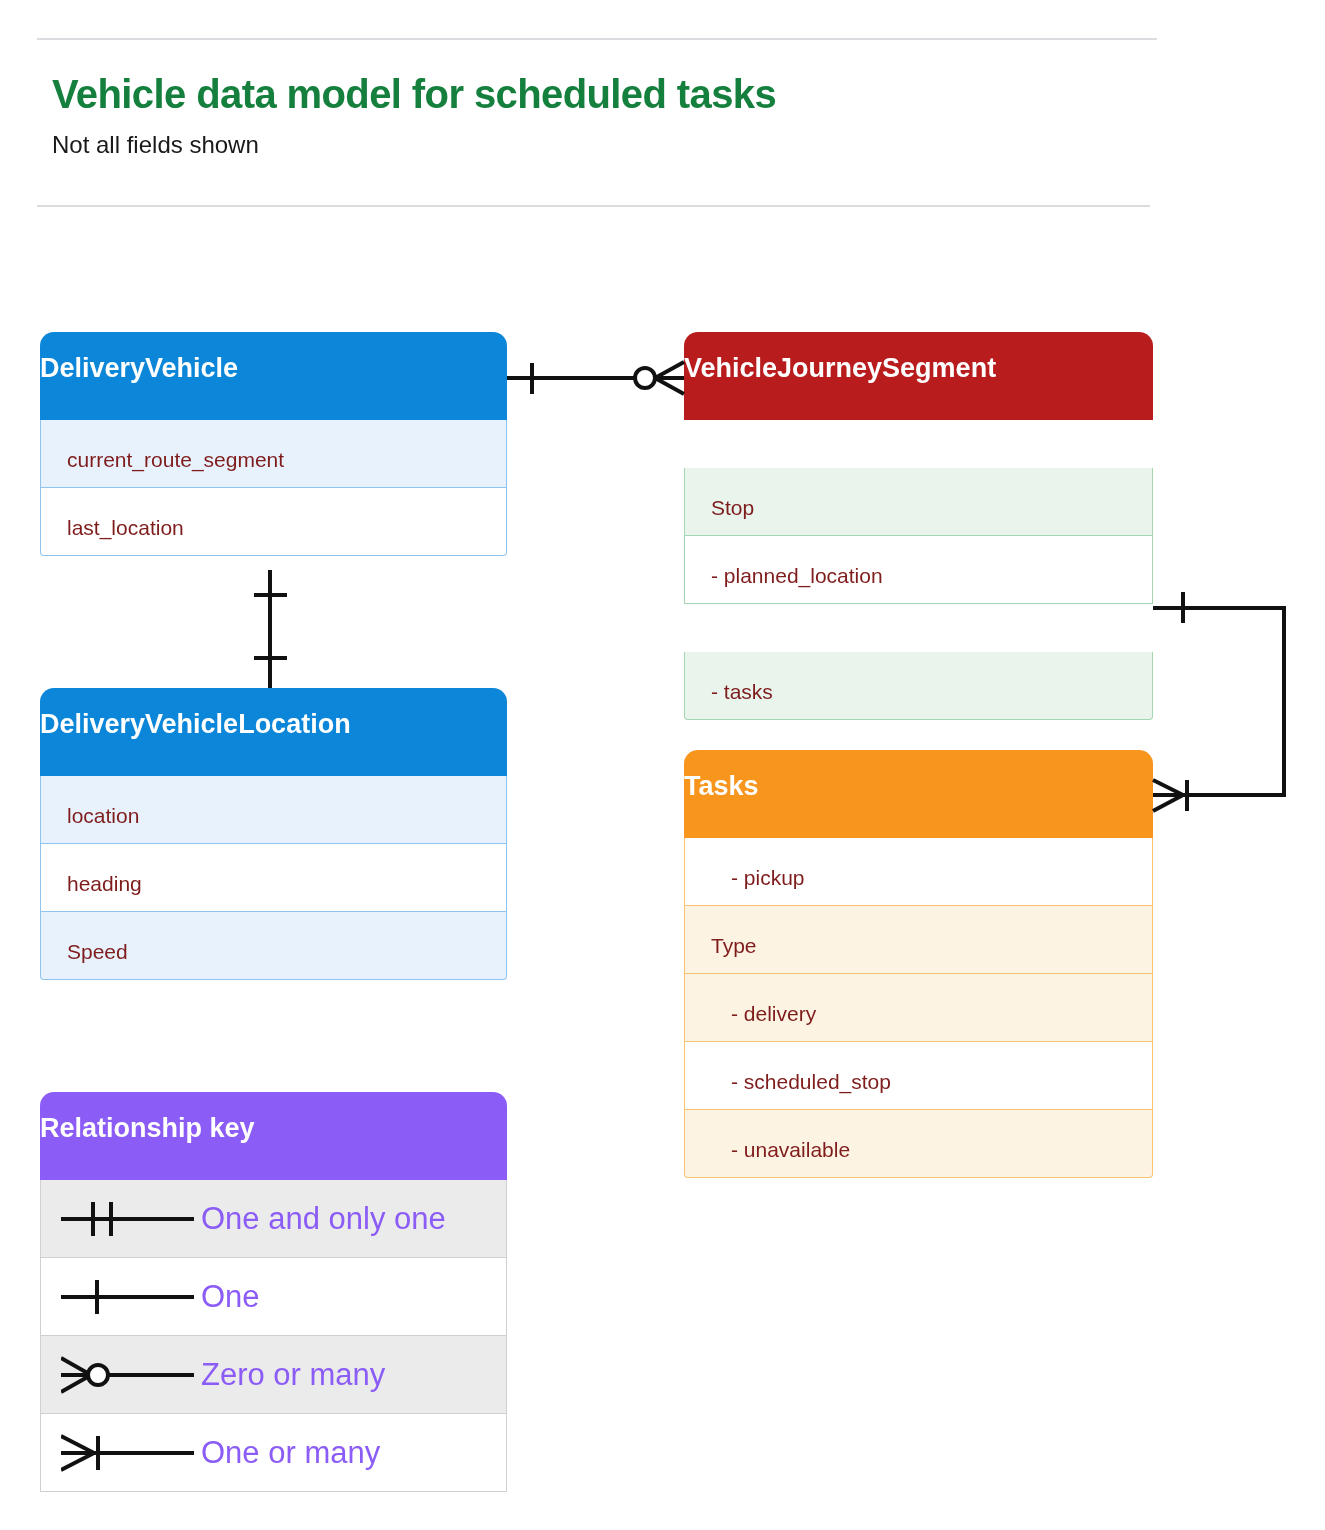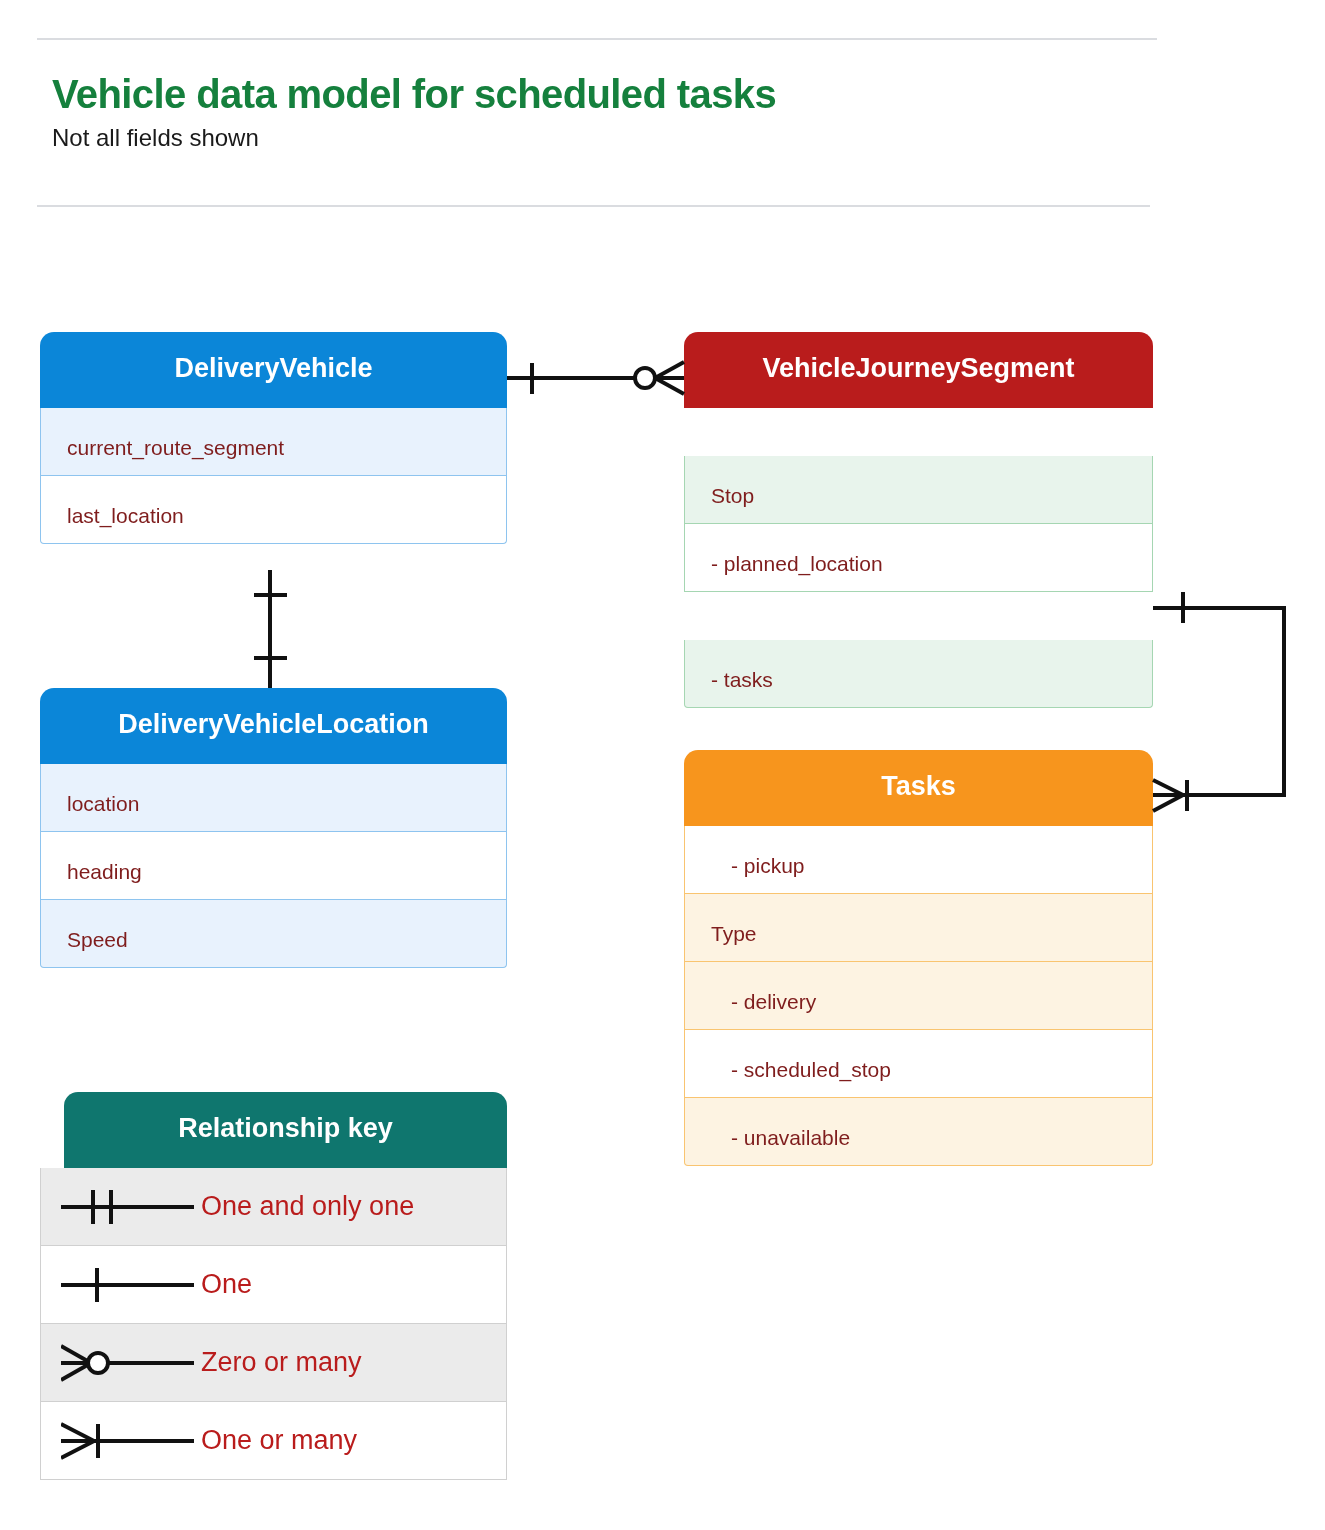--- a/index.html
+++ b/index.html
@@ -33,37 +33,37 @@
     position: absolute;
     left: 52px; top: 72px;
     font-size: 40px;
     font-weight: bold;
     color: #15803d;
     letter-spacing: -0.6px;
     white-space: nowrap;
   }
   #page-subtitle {
     position: absolute;
-    left: 52px; top: 124px;
+    left: 52px; top: 131px;
     font-size: 24px;
     font-weight: normal;
     color: #1a1a1a;
     white-space: nowrap;
   }
 
   
   .entity {
     position: absolute;
     border-radius: 14px;
     box-sizing: border-box;
   }
   .entity-header {
-    height: 76px;
+    height: 88px;
     line-height: 72px;
-    text-align: center;
+    text-align: left;
     font-size: 27px;
     font-weight: bold;
     color: #ffffff;
     border-radius: 14px 14px 0 0;
     box-sizing: border-box;
     white-space: nowrap;
     overflow: hidden;
   }
   .entity-row {
     height: 68px;
@@ -90,21 +90,21 @@
   .green .entity-row.tint { background: #e8f4ec; margin-top: 48px; }
   .green .entity-row.plain { background: #ffffff; }
 
   
   .orange .entity-header { background: #f7951d; }
   .orange .entity-row { border: 1px solid #f9c470; border-top: none; }
   .orange .entity-row.tint { background: #fdf3e2; }
   .orange .entity-row.plain { background: #ffffff; }
 
   
-  .gray .entity-header { background: #0f766e; margin-left: 24px; }
+  .gray .entity-header { background: #8b5cf6; }
 
   
   #entity-delivery-vehicle { left: 40px; top: 332px; width: 467px; }
   #entity-vehicle-journey-segment { left: 684px; top: 332px; width: 469px; }
   #entity-delivery-vehicle-location { left: 40px; top: 688px; width: 467px; }
   #entity-tasks { left: 684px; top: 750px; width: 469px; }
   #legend-box { left: 40px; top: 1092px; width: 467px; }
 
   
   .legend-row {
@@ -119,22 +119,22 @@
   .legend-row.tint { background: #ebebeb; }
   .legend-row.plain { background: #ffffff; }
   .legend-symbol {
     width: 160px;
     flex: 0 0 160px;
     height: 78px;
     padding-left: 20px;
     box-sizing: border-box;
   }
   .legend-label {
-    font-size: 27px;
-    color: #b91c1c;
+    font-size: 31px;
+    color: #8b5cf6;
     white-space: nowrap;
   }
 
   
   #connectors {
     position: absolute;
     left: 0; top: 0;
     width: 1325px; height: 1530px;
     pointer-events: none;
   }

